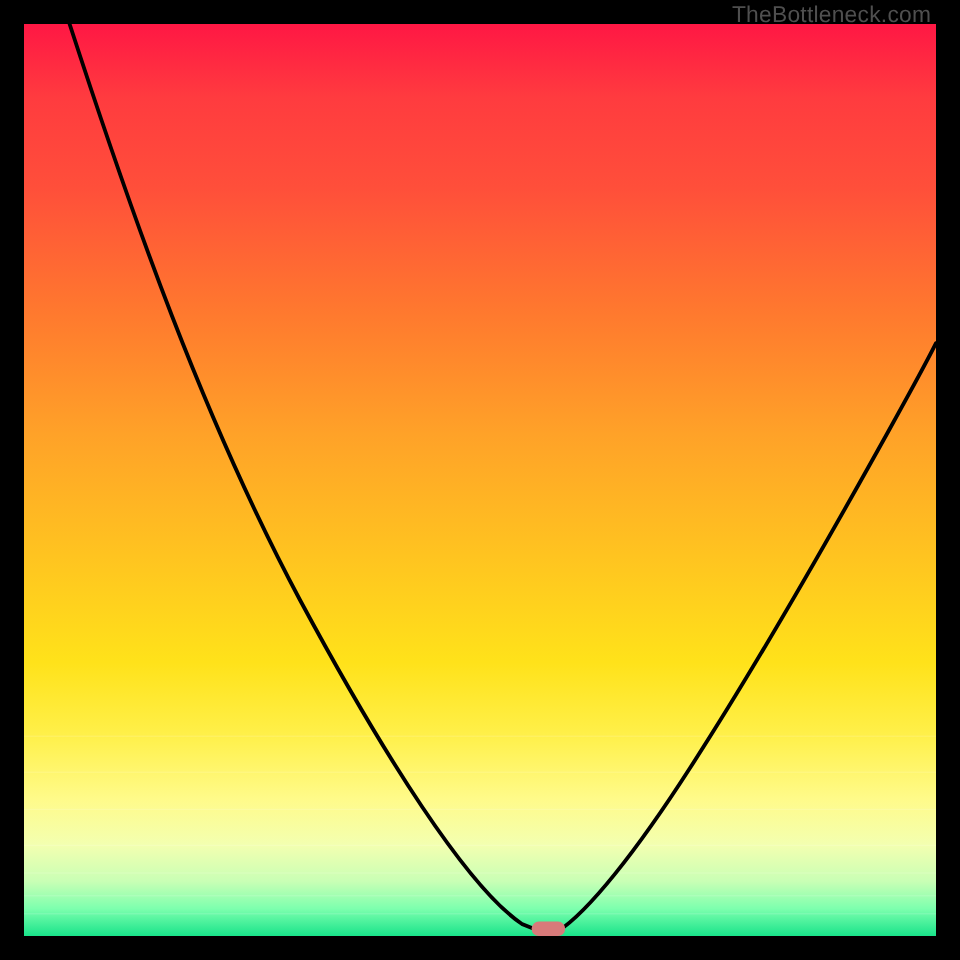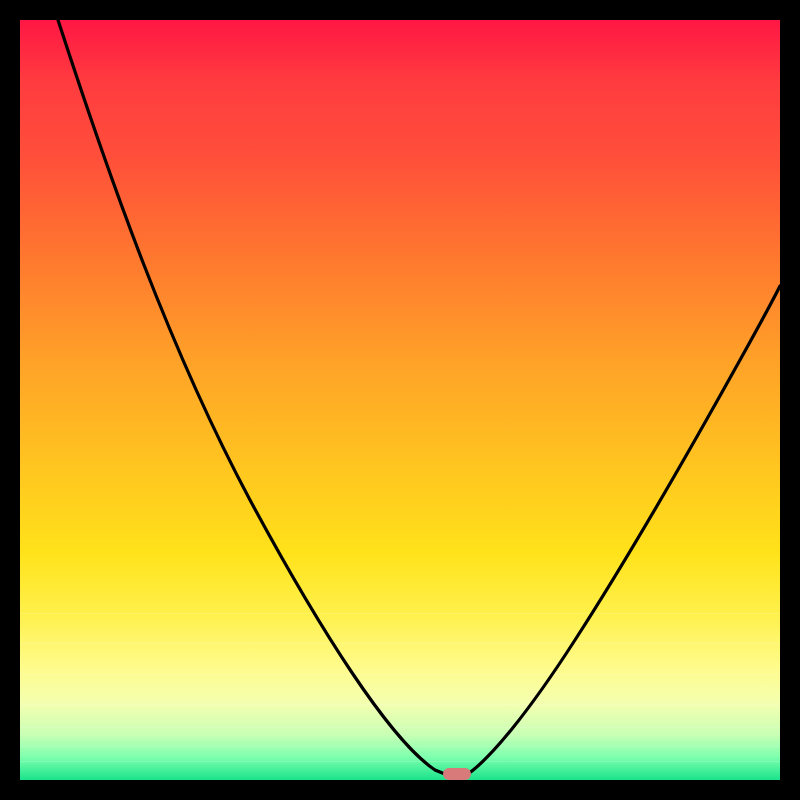--- a/index.html
+++ b/index.html
@@ -73,20 +73,21 @@
     height: 12px;
     background: #d87a7a;
     border-radius: 6px;
     transform: translate(-50%, -50%);
   }
 </style>
 </head>
 <body>
 
 <div class="frame">
+  <div class="watermark">TheBottleneck.com</div>
 
   <div class="plot-area">
 
     <div class="band" style="top:78%"></div>
     <div class="band" style="top:82%"></div>
     <div class="band" style="top:86%"></div>
     <div class="band" style="top:90%"></div>
     <div class="band" style="top:93%"></div>
     <div class="band" style="top:95.5%"></div>
     <div class="band" style="top:97.5%"></div>

